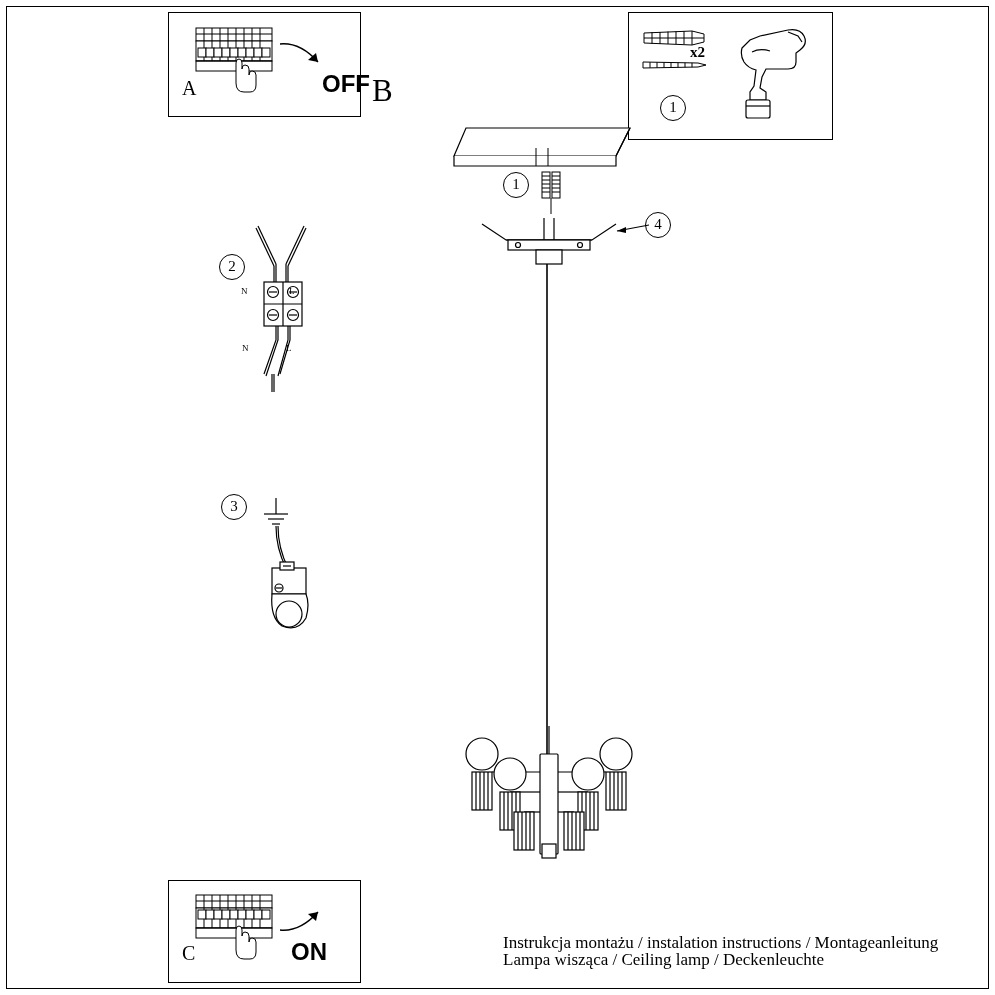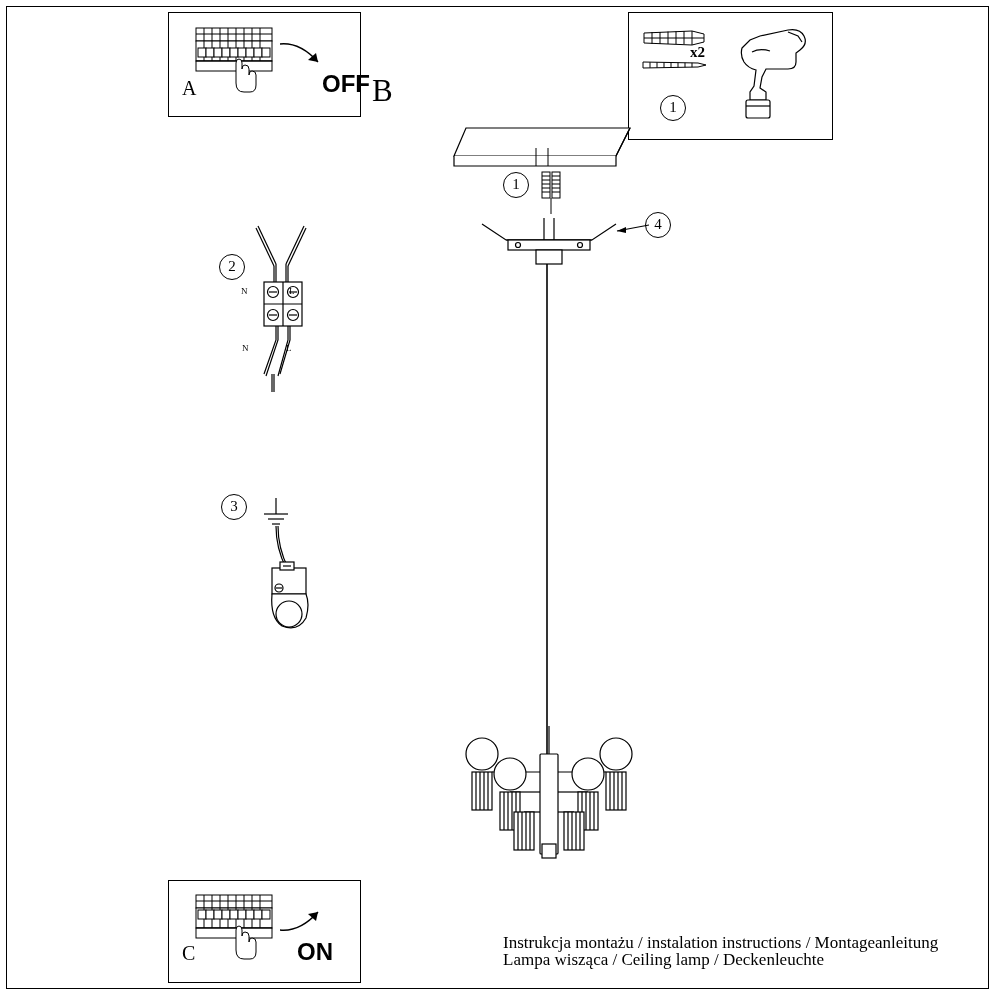--- a/index.html
+++ b/index.html
@@ -256,21 +256,21 @@
         <line x1="24" y1="102" x2="30" y2="102"></line>
         <path d="M20 108 Q18 132 30 140 Q46 146 54 132 Q58 118 54 108 Z" fill="#fff"></path>
         <circle cx="37" cy="128" r="13" fill="#fff"></circle>
       </g>
     </svg>
   </div>
 
   <div class="box" style="left:168px; top:880px; width:193px; height:103px;"></div>
 
   <span class="lbl step-letter" style="left:182px; top:942px;">C</span>
-  <span class="lbl onoff" style="left:297px; top:938px;">ON</span>
+  <span class="lbl onoff" style="left:291px; top:938px;">ON</span>
 
   <div class="sv" style="left:192px; top:889px;">
     <svg width="96" height="72" viewBox="0 0 96 72">
       <g stroke="#000" stroke-width="1" fill="none">
         <rect x="4" y="6" width="76" height="13" fill="#fff"></rect>
         <rect x="4" y="19" width="76" height="20" fill="#fff"></rect>
         <rect x="4" y="39" width="76" height="10" fill="#fff"></rect>
         <line x1="4" y1="12" x2="80" y2="12"></line>
         <g>
           <line x1="12" y1="6" x2="12" y2="19"></line>

